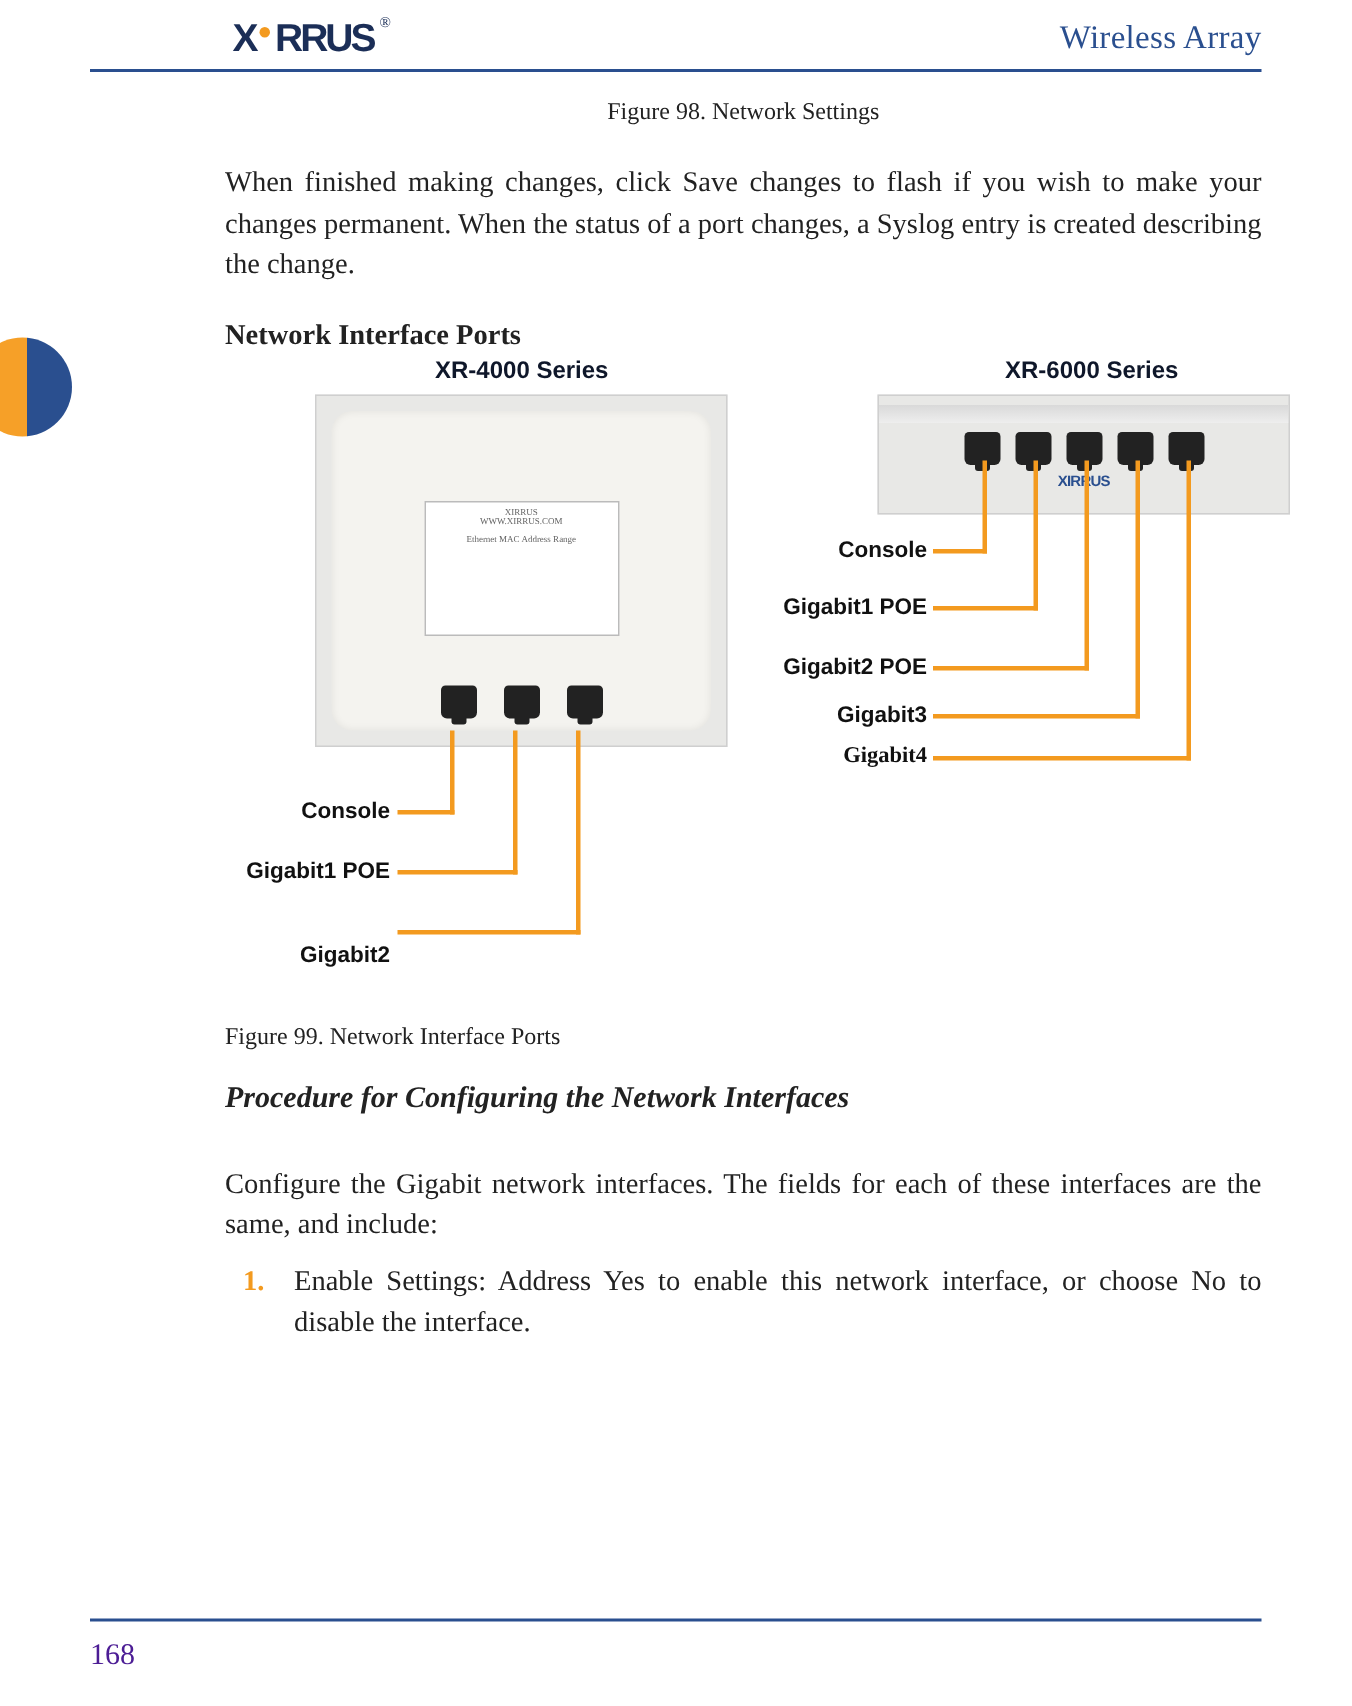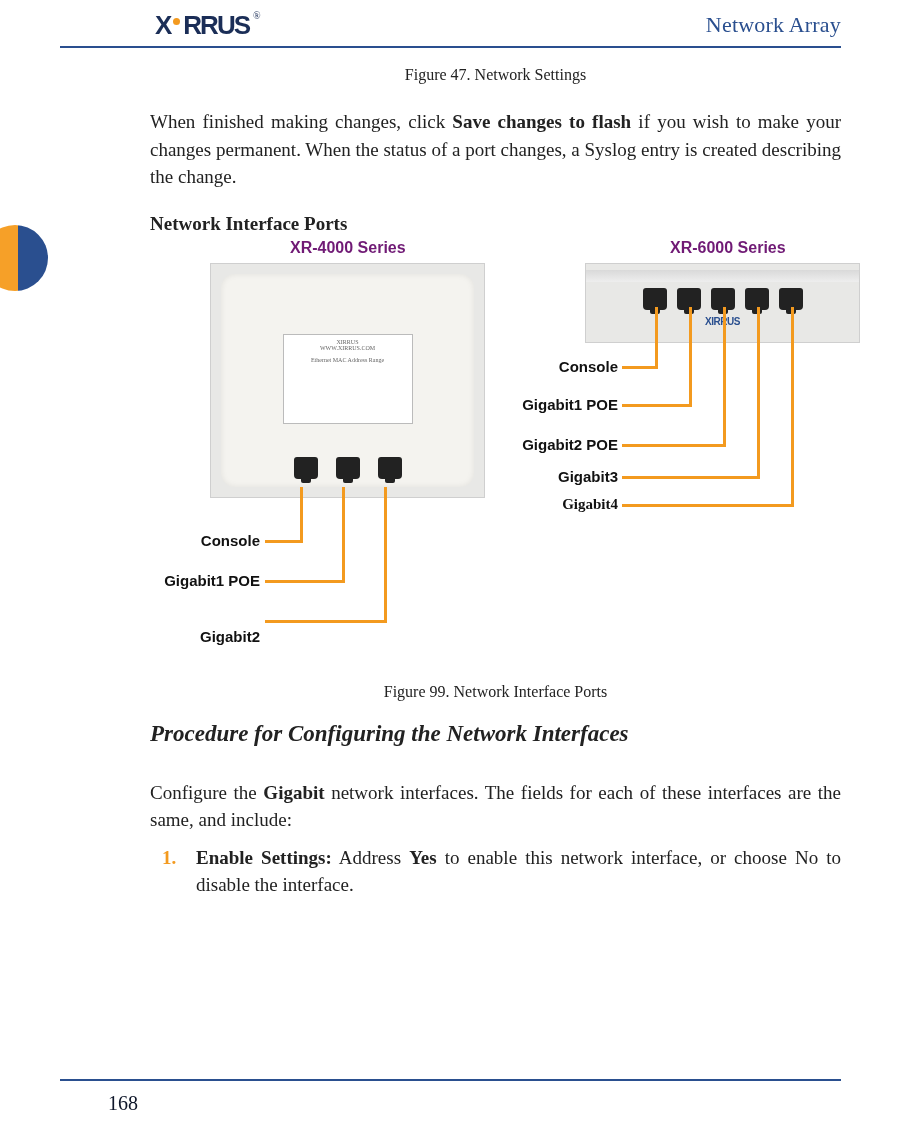--- a/index.html
+++ b/index.html
@@ -62,46 +62,46 @@
     text-align: center;
     font-size: 16px;
     margin: 6px 0 24px 0;
   }
   .para {
     font-size: 19px;
     line-height: 1.45;
     text-align: justify;
     margin: 0 0 22px 0;
   }
-  .bold { font-weight: 700; }
+  .bold { font-weight: 400; }
   .h2 {
     font-weight: 700;
     font-size: 19px;
     margin: 0 0 4px 0;
   }
   .h2-italic {
     font-style: italic;
     font-weight: 700;
-    font-size: 23px;
+    font-size: 20px;
     margin: 14px 0 10px 0;
     font-family: Liberation Serif, serif;
   }
   
   .diagram-wrap {
     position: relative;
     width: 100%;
     height: 440px;
     margin-bottom: 0;
   }
   .series-title {
     position: absolute;
     font-family: Arial, Helvetica, sans-serif;
     font-weight: 700;
     font-size: 16px;
-    color: #701a75;
+    color: #0f172a;
   }
   .series-left { left: 140px; top: 0; }
   .series-right { left: 520px; top: 0; }
   
   .photo {
     position: absolute;
     background: #e8e8e6;
     border: 1px solid #cfcfcf;
     box-sizing: border-box;
     overflow: hidden;
@@ -171,43 +171,43 @@
   
   .footer-sep {
     position:absolute; left:60px; right:60px; bottom:56px;
     border-top:2px solid #2a4f8f;
   }
   .footer {
     position:absolute; left:60px; right:60px; bottom:22px;
     display:flex; justify-content:space-between;
     color:#2a4f8f; font-size:20px;
   }
-  .page-num { color:#0f172a;margin-left:48px; }
+  .page-num { color:#4c1d95; }
   .fig99 {
-    text-align:center; font-size:16px; margin: 4px 0 20px 0;
+    font-size:16px; margin: 4px 0 20px 0;
   }
 </style>
 </head>
 <body>
 
 <div class="page">
 
   <div class="logo">
     <span class="x">X</span>
       <span class="dot"></span>
       <span class="x">RRUS</span>
       <span class="reg">®</span>
   </div>
-  <div class="header-title">Network Array</div>
+  <div class="header-title">Wireless Array</div>
   <div class="header-sep"></div>
 
   <div class="side-tab"></div>
 
   <div class="content">
-    <div class="fig-caption">Figure 47. Network Settings</div>
+    <div class="fig-caption">Figure 98. Network Settings</div>
 
     <p class="para">
       <span>When finished making changes, click </span><span class="bold">Save changes to flash</span><span> if you wish to make your changes permanent. When the status of a port changes, a Syslog entry is created describing the change.</span>
     </p>
 
     <div class="h2">Network Interface Ports</div>
 
     <div class="diagram-wrap">
       <div class="series-title series-left">XR-4000 Series</div>
       <div class="series-title series-right">XR-6000 Series</div>

